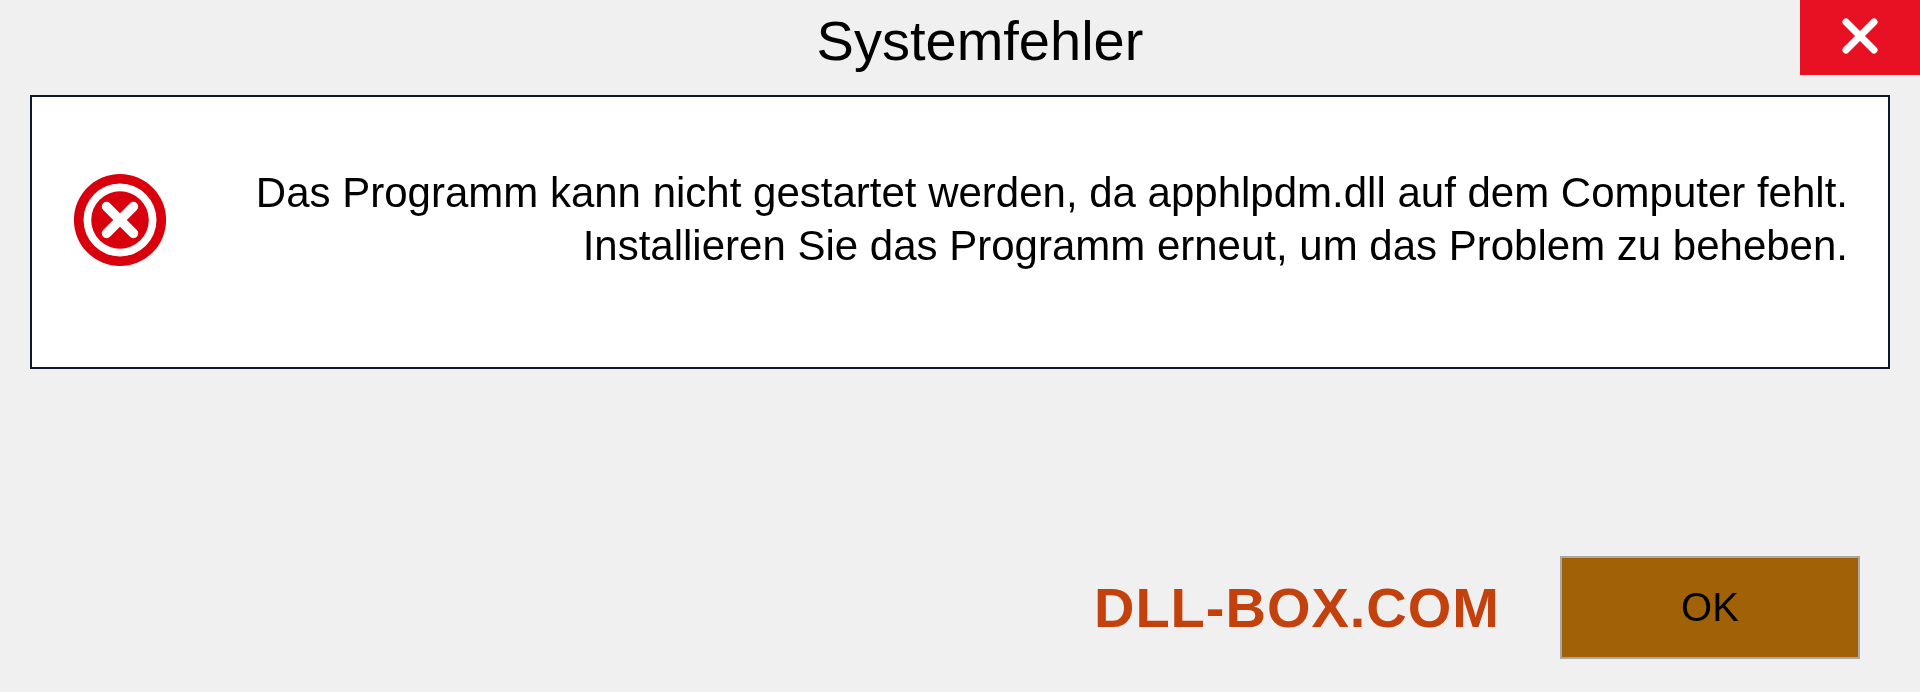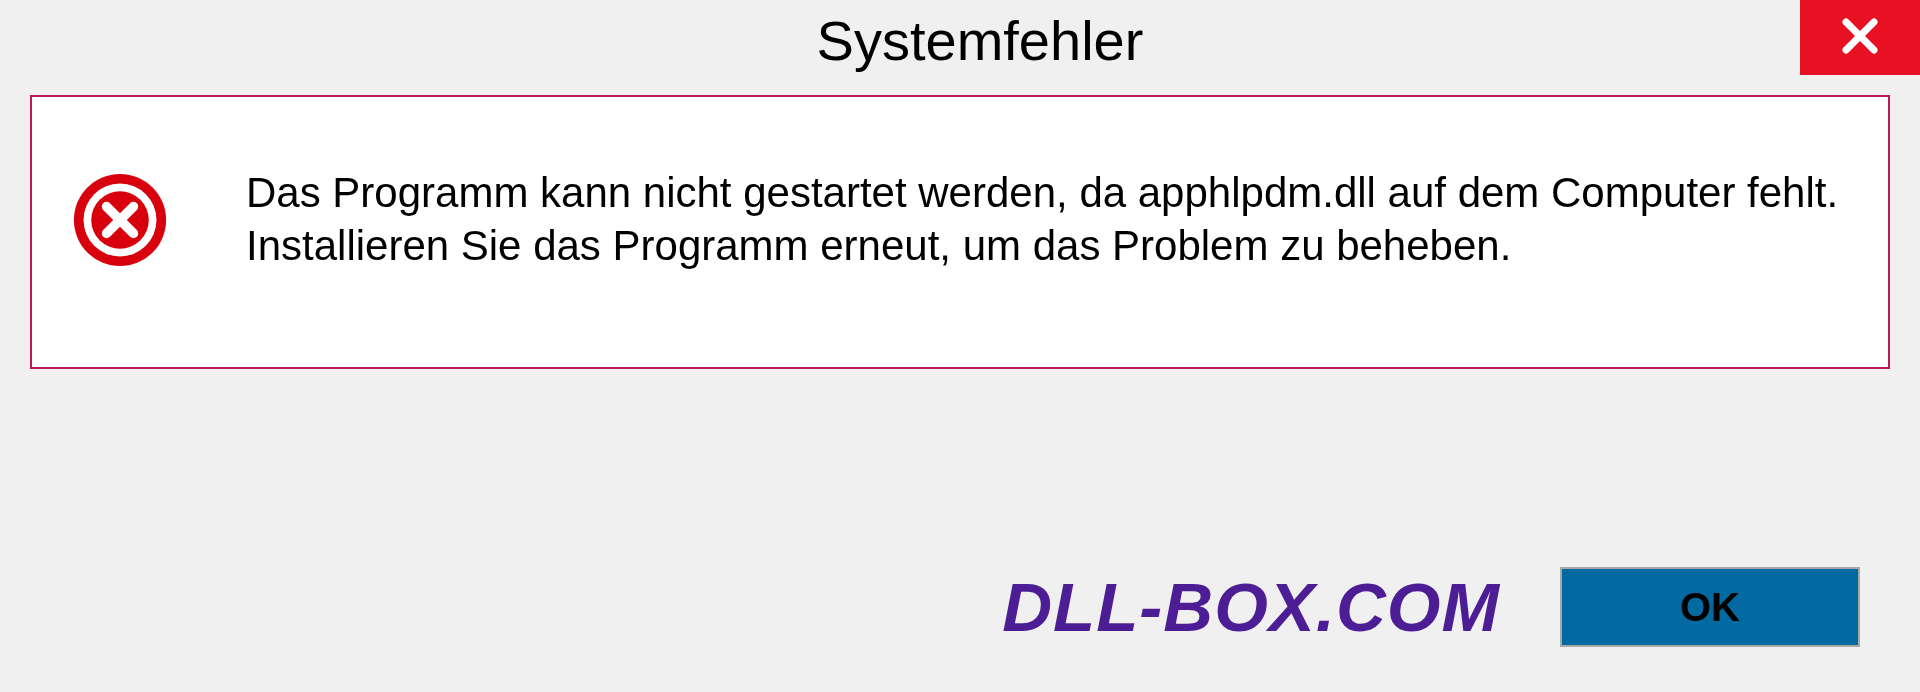--- a/index.html
+++ b/index.html
@@ -40,25 +40,26 @@
       justify-content: center;
       cursor: pointer;
     }
     .close-button svg {
       width: 42px;
       height: 42px;
     }
     .content-panel {
       margin: 15px 30px 0 30px;
       background: #ffffff;
-      border: 2px solid #be185d;
+      border: 2px solid #0f172a;
       padding: 70px 40px 95px 40px;
       display: flex;
       align-items: center;
-      gap: 78px;
+      gap: 50px;
+      text-align: right;
     }
     .error-icon {
       flex-shrink: 0;
       width: 96px;
       height: 96px;
     }
     .message {
       font-size: 42px;
       color: #000;
       line-height: 1.25;
@@ -71,40 +72,38 @@
       right: 0;
       height: 170px;
       background: #f0f0f0;
       display: flex;
       align-items: center;
       justify-content: flex-end;
       padding-right: 60px;
       gap: 60px;
     }
     .watermark {
-      font-size: 69px;
+      font-size: 56px;
       font-weight: 900;
-      color: #4c1d95;
+      color: #c2410c;
       letter-spacing: 1px;
       font-family: Arial, sans-serif;
-      font-style: italic;
     }
     .ok-button {
       width: 300px;
-      height: 80px;
-      background: #0369a1;
+      height: 103px;
+      background: #a16207;
       border: 2px solid #a8a8a8;
       font-size: 40px;
       color: #000;
       display: flex;
       align-items: center;
       justify-content: center;
       cursor: pointer;
       font-family: inherit;
-      font-weight: bold;
     }
   </style>
 </head>
 <body>
 
 <div class="titlebar">
   <div class="title">Systemfehler</div>
   <div class="close-button">
     <span>
       <svg viewBox="0 0 24 24" fill="none" stroke="#ffffff" stroke-width="4" stroke-linecap="round">

